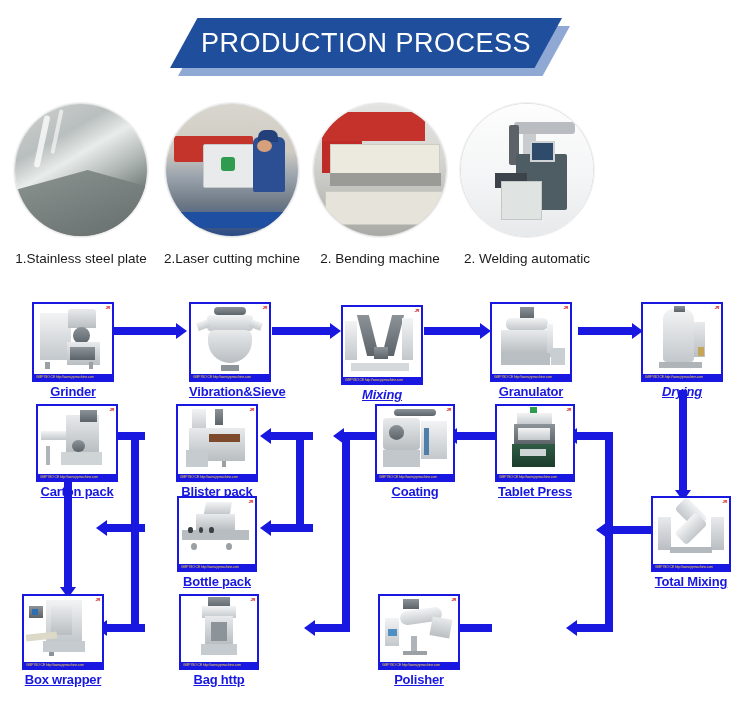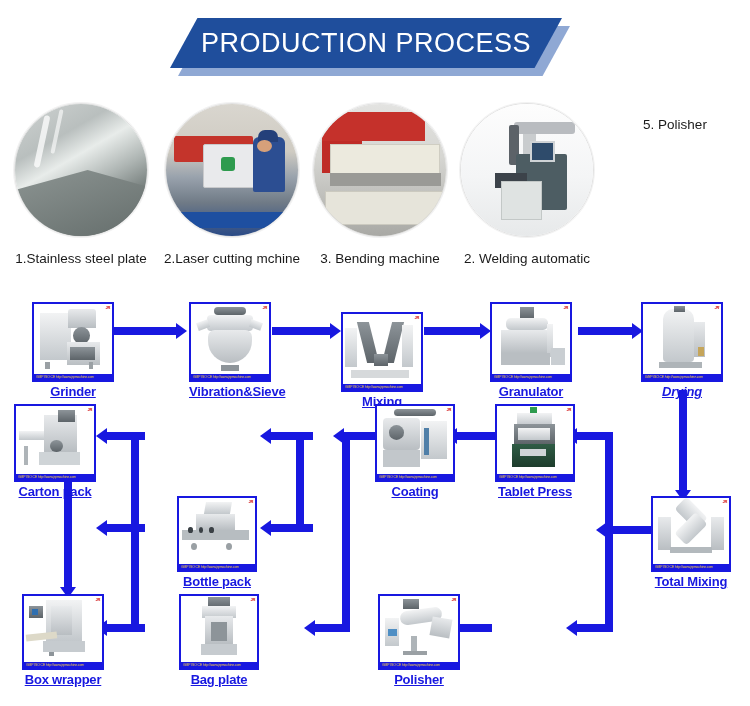--- a/index.html
+++ b/index.html
@@ -169,40 +169,39 @@
   <div class="circle-item" style="left:305px;">
     <div class="circle">
       <div class="art c3">
         <span class="red"></span>
           <span class="red2"></span>
           <span class="pan"></span>
         <span class="bar"></span>
           <span class="base"></span>
       </div>
     </div>
-    <div class="circle-cap">3. Bending machine</div>
+    <div class="circle-cap">2. Bending machine</div>
   </div>
 
   <div class="circle-item" style="left:452px;">
     <div class="circle">
       <div class="art c4">
         <span class="arm"></span>
           <span class="arm2"></span>
           <span class="col"></span>
         <span class="cab"></span>
           <span class="scr"></span>
           <span class="tbl"></span>
           <span class="bodyw"></span>
       </div>
     </div>
     <div class="circle-cap">2. Welding  automatic</div>
   </div>
 
   <div class="circle-item" style="left:600px;">
-    <div class="circle-cap">5. Polisher</div>
   </div>
 
 </div>
 
 <div class="flow">
 
   <div class="ln" style="left:113px;top:35px;width:65px;height:8px;"></div>
   <div class="ah ah-r" style="left:176px;top:31px;"></div>
 
   <div class="ln" style="left:272px;top:35px;width:60px;height:8px;"></div>
@@ -283,21 +282,21 @@
         <i class="g-steel" style="left:76%;top:22%;width:16%;height:10%;transform:rotate(20deg);"></i>
         <i class="g-body" style="left:22%;top:34%;width:56%;height:44%;border-radius:8px 8px 26px 26px;"></i>
         <i style="left:38%;top:80%;width:24%;height:8%;background:#8d9499;"></i>
       </div>
       <span class="mark">JR</span>
       <span class="footer">GMP  ISO  CE   http://www.jrpmachine.com</span>
     </div>
     <div class="cap">Vibration&amp;Sieve</div>
   </div>
 
-  <div class="node" style="left:341px;top:20px;">
+  <div class="node" style="left:341px;top:13px;font-style:italic;">
     <div class="thumb" style="width:82px;height:80px;">
       <div class="m">
         <i class="g-steel" style="left:2%;top:18%;width:16%;height:52%;"></i>
         <i class="g-dark" style="left:24%;top:10%;width:16%;height:54%;transform:skewX(14deg);"></i>
         <i class="g-dark" style="left:56%;top:10%;width:16%;height:54%;transform:skewX(-14deg);"></i>
         <i class="g-dark" style="left:40%;top:52%;width:18%;height:16%;"></i>
         <i class="g-steel" style="left:76%;top:14%;width:14%;height:56%;"></i>
         <i style="left:10%;top:74%;width:74%;height:10%;background:#d6d9db;"></i>
       </div>
       <span class="mark">JR</span>
@@ -330,36 +329,51 @@
         <i class="g-body" style="left:66%;top:24%;width:14%;height:46%;"></i>
         <i style="left:20%;top:76%;width:56%;height:8%;background:#aeb4b8;"></i>
         <i style="left:70%;top:56%;width:8%;height:12%;background:#c5a55a;"></i>
       </div>
       <span class="mark">JR</span>
       <span class="footer">GMP  ISO  CE   http://www.jrpmachine.com</span>
     </div>
     <div class="cap">Drying</div>
   </div>
 
-  <div class="node" style="left:14px;top:112px;">
+  <div class="node" style="left:36px;top:112px;">
     <div class="thumb" style="width:82px;height:78px;">
       <div class="m">
         <i class="g-steel" style="left:4%;top:34%;width:42%;height:12%;"></i>
         <i class="g-body" style="left:36%;top:12%;width:42%;height:50%;"></i>
         <i class="g-dark" style="left:54%;top:6%;width:22%;height:16%;"></i>
         <i class="g-dark" style="left:44%;top:46%;width:16%;height:16%;border-radius:50%;"></i>
         <i style="left:30%;top:62%;width:52%;height:18%;background:#cfd4d7;"></i>
         <i style="left:10%;top:54%;width:6%;height:26%;background:#aeb4b8;"></i>
       </div>
       <span class="mark">JR</span>
       <span class="footer">GMP  ISO  CE   http://www.jrpmachine.com</span>
     </div>
     <div class="cap">Carton  pack</div>
   </div>
 
+  <div class="node" style="left:176px;top:112px;">
+    <div class="thumb" style="width:82px;height:78px;">
+      <div class="m">
+        <i class="g-steel" style="left:18%;top:4%;width:18%;height:30%;"></i>
+        <i class="g-dark" style="left:48%;top:4%;width:10%;height:22%;"></i>
+        <i class="g-body" style="left:14%;top:30%;width:72%;height:44%;"></i>
+        <i style="left:40%;top:38%;width:40%;height:10%;background:#7d4a2c;"></i>
+        <i style="left:10%;top:60%;width:28%;height:22%;background:#c6cbcf;"></i>
+        <i style="left:56%;top:74%;width:6%;height:8%;background:#9aa0a4;"></i>
+      </div>
+      <span class="mark">JR</span>
+      <span class="footer">GMP  ISO  CE   http://www.jrpmachine.com</span>
+    </div>
+    <div class="cap">Blister pack</div>
+  </div>
 
   <div class="node" style="left:375px;top:112px;">
     <div class="thumb" style="width:80px;height:78px;">
       <div class="m">
         <i class="g-dark" style="left:22%;top:4%;width:56%;height:10%;border-radius:6px;"></i>
         <i class="g-body" style="left:8%;top:16%;width:48%;height:44%;border-radius:4px;"></i>
         <i class="g-dark" style="left:16%;top:26%;width:20%;height:20%;border-radius:50%;"></i>
         <i class="g-steel" style="left:58%;top:20%;width:34%;height:52%;"></i>
         <i style="left:8%;top:60%;width:48%;height:22%;background:#c2c7cb;"></i>
         <i style="left:62%;top:30%;width:6%;height:36%;background:#4f7fa8;"></i>
@@ -441,21 +455,21 @@
       <div class="m">
         <i class="g-dark" style="left:36%;top:2%;width:28%;height:14%;"></i>
         <i class="g-steel" style="left:28%;top:14%;width:44%;height:16%;"></i>
         <i class="g-body" style="left:32%;top:28%;width:36%;height:38%;"></i>
         <i style="left:40%;top:36%;width:20%;height:26%;background:#8d9499;"></i>
         <i style="left:26%;top:66%;width:48%;height:16%;background:#c6cbcf;"></i>
       </div>
       <span class="mark">JR</span>
       <span class="footer">GMP  ISO  CE   http://www.jrpmachine.com</span>
     </div>
-    <div class="cap">Bag plate</div>
+    <div class="cap">Bag http</div>
   </div>
 
   <div class="node" style="left:378px;top:302px;">
     <div class="thumb" style="width:82px;height:76px;">
       <div class="m">
         <i class="g-dark" style="left:30%;top:4%;width:20%;height:14%;"></i>
         <i class="g-steel" style="left:26%;top:18%;width:54%;height:20%;transform:rotate(-8deg);border-radius:8px;"></i>
         <i class="g-body" style="left:66%;top:30%;width:26%;height:26%;transform:rotate(10deg);"></i>
         <i class="g-steel" style="left:6%;top:30%;width:18%;height:40%;"></i>
         <i style="left:10%;top:46%;width:12%;height:10%;background:#4f8fc4;"></i>

